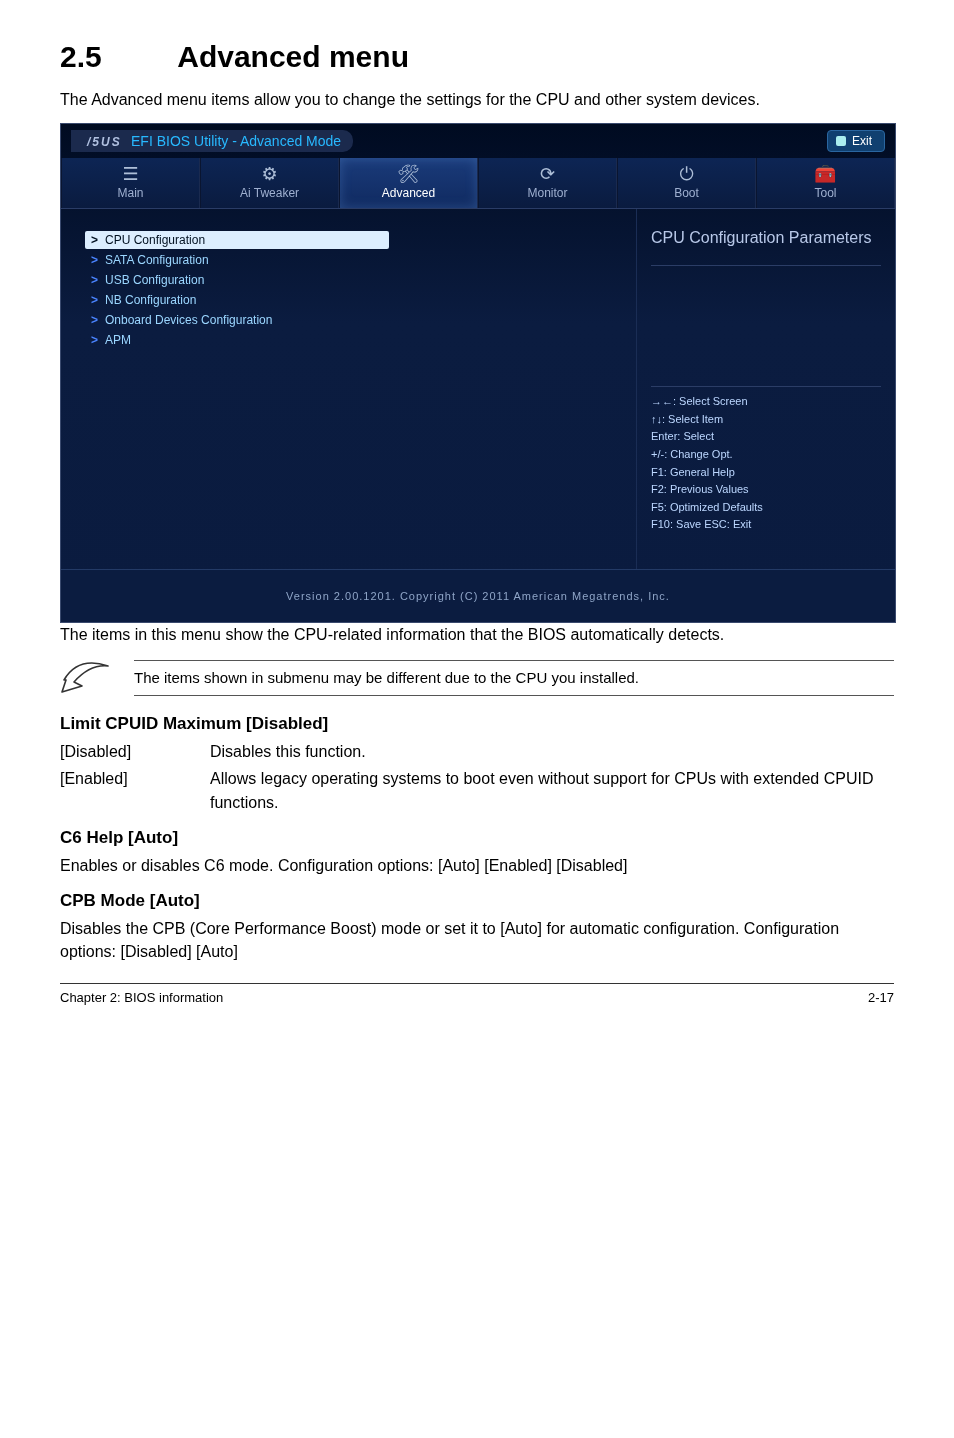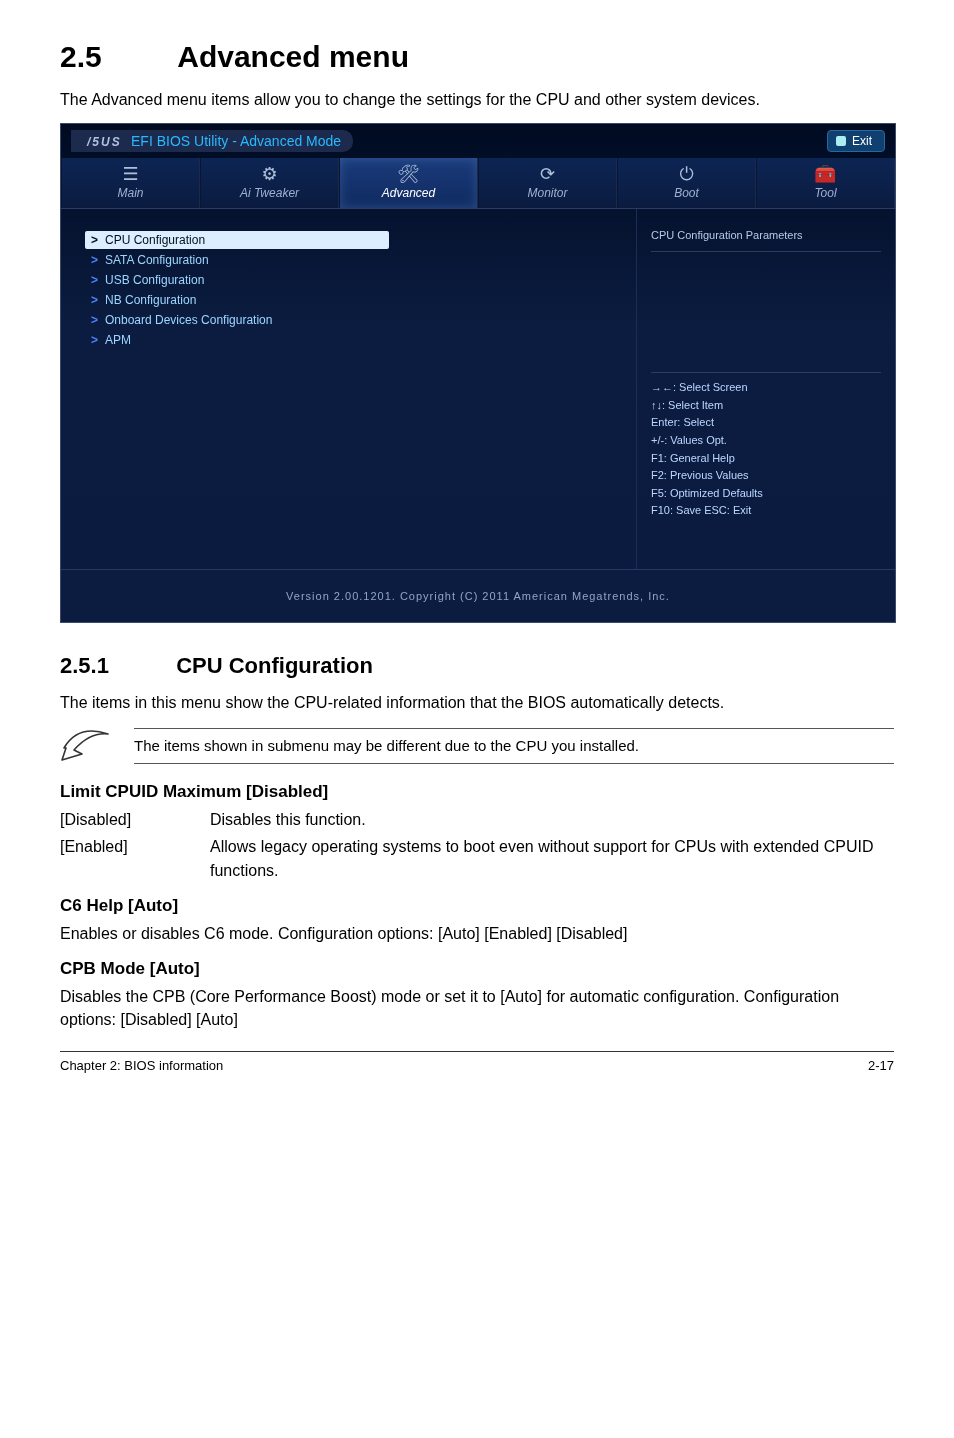--- a/index.html
+++ b/index.html
@@ -113,43 +113,42 @@
   }
   .bios-tab .icon {
     font-size: 18px;
     color: #aebfd8;
     line-height: 20px;
     height: 22px;
   }
   .bios-tab .label {
     font-size: 12px;
     color: #9fb0d0;
-    font-style: italic;
   }
   .bios-tab.active .label {
     color: #fff;
   }
   .bios-body {
     display: flex;
     min-height: 360px;
   }
   .bios-left {
     flex: 1;
     padding: 20px 20px 10px 24px;
   }
   .bios-right {
     width: 230px;
     padding: 20px 14px 10px 14px;
     border-left: 1px solid #1a2d55;
   }
   .bios-right .section-title {
     color: #b8c8e8;
-    font-size: 11px;
+    font-size: 16px;
     border-bottom: 1px solid #2b3d66;
-    padding-bottom: 10px;
+    padding-bottom: 18px;
     margin-bottom: 120px;
   }
   .help-list {
     border-top: 1px solid #2b3d66;
     padding-top: 6px;
     color: #bcd7ff;
     font-size: 11px;
     line-height: 1.6;
   }
   .menu-row {
@@ -295,35 +294,31 @@
           <span class="arrow">&gt;</span>
           <span class="item">APM</span>
         </div>
       </div>
       <div class="bios-right">
         <div class="section-title">CPU Configuration Parameters</div>
         <div class="help-list">
           <div>→←: Select Screen</div>
           <div>↑↓: Select Item</div>
           <div>Enter: Select</div>
-          <div>+/-: Values Opt.</div>
+          <div>+/-: Change Opt.</div>
           <div>F1: General Help</div>
           <div>F2: Previous Values</div>
           <div>F5: Optimized Defaults</div>
           <div>F10: Save   ESC: Exit</div>
         </div>
       </div>
     </div>
     <div class="bios-footer">Version 2.00.1201.   Copyright (C) 2011 American Megatrends, Inc.</div>
   </div>
 
-  <h2 class="sub">
-    <span class="num">2.5.1</span>
-    <span>CPU Configuration</span>
-  </h2>
 
   <p class="body">The items in this menu show the CPU-related information that the BIOS automatically detects.</p>
 
   <div class="note-row">
     <div class="note-icon">
       <svg width="52" height="34" viewBox="0 0 52 34">
         <path d="M4 20 Q18 -4 48 6 Q30 4 14 22 L22 26 L2 32 L6 20 Z" fill="none" stroke="#333" stroke-width="1.6" stroke-linejoin="round"></path>
       </svg>
     </div>
     <div class="msg">The items shown in submenu may be different due to the CPU you installed.</div>

